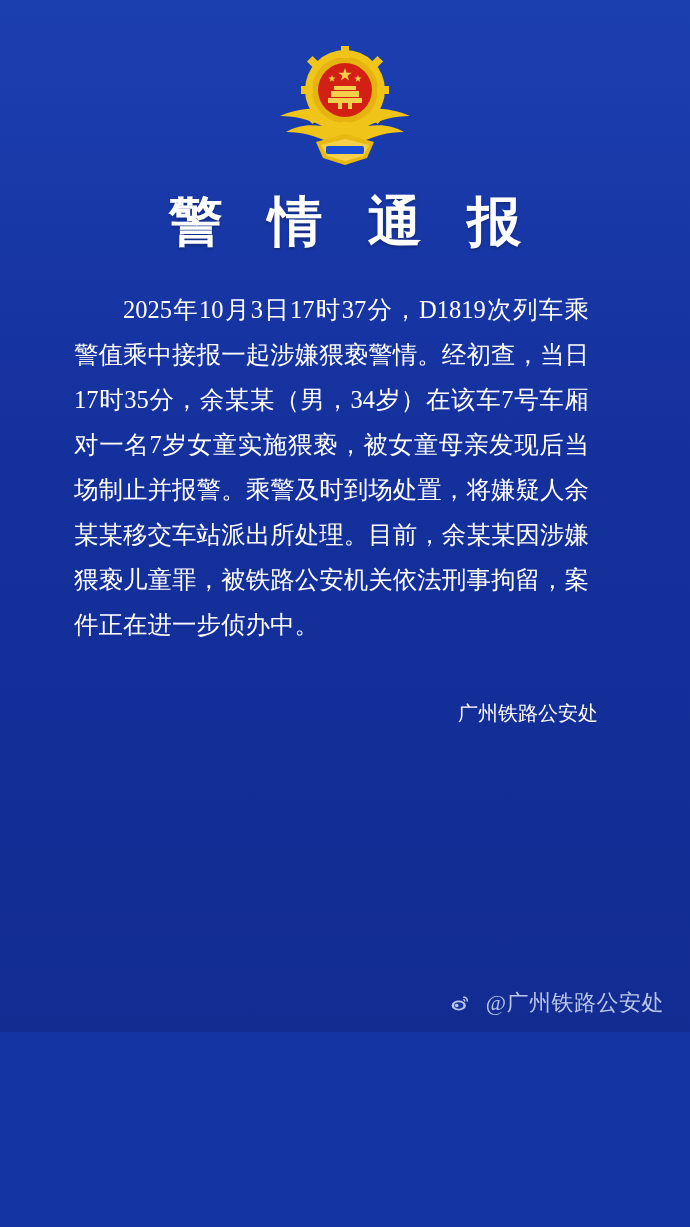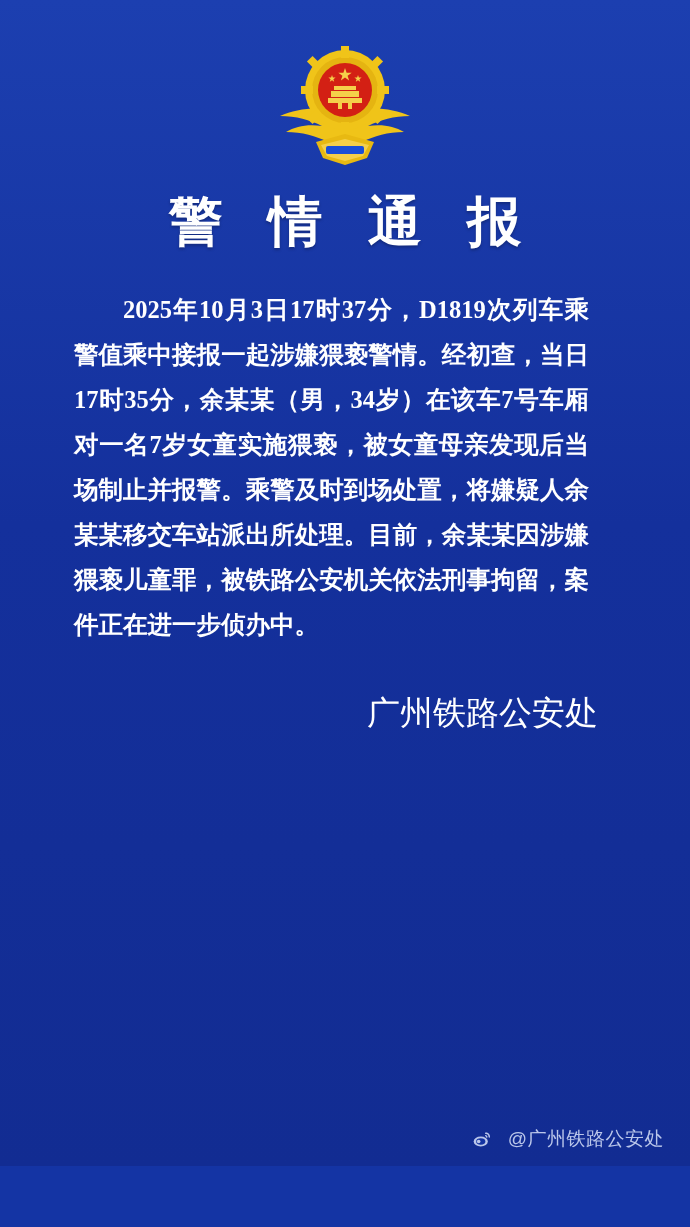--- a/index.html
+++ b/index.html
@@ -11,21 +11,21 @@
     height: 1227px;
     background: #1434a4;
     font-family: "Liberation Serif", "DejaVu Serif", serif;
     color: #ffffff;
     overflow: hidden;
     position: relative;
   }
   .page {
     position: relative;
     width: 690px;
-    height: 1166px;
+    height: 1032px;
     background: linear-gradient(180deg, #1c3fb0 0%, #14309c 45%, #122c92 100%);
     box-sizing: border-box;
   }
   
   .emblem-wrap {
     padding-top: 46px;
     display: flex;
     justify-content: center;
   }
   .emblem {
@@ -50,52 +50,51 @@
 
   
   .body-text {
     margin: 28px 101px 0 74px;
     font-size: 24.5px;
     line-height: 45px;
     text-align: justify;
     text-justify: inter-ideograph;
     color: #ffffff;
     font-family: "Liberation Serif", "DejaVu Serif", serif;
-    font-weight: bold;
   }
   .body-text p {
     margin: 0 0 0 0;
     text-indent: 2em;
   }
   .body-text p + p {
     margin-top: 2px;
   }
 
   
   .signature {
     margin: 44px 92px 0 0;
     text-align: right;
-    font-size: 33px;
+    font-size: 20px;
     line-height: 44px;
     color: #ffffff;
   }
 
   
   .footer {
     position: absolute;
     left: 0;
     right: 0;
     bottom: 14px;
     display: flex;
     justify-content: flex-end;
     align-items: center;
     padding-right: 26px;
     gap: 16px;
-    font-family: Liberation Sans, sans-serif;
-    font-size: 19px;
+    font-family: Liberation Serif, serif;
+    font-size: 22px;
     color: #c9d4f2;
     opacity: 0.92;
   }
   .weibo-icon {
     width: 20px;
     height: 20px;
     display: inline-block;
   }
   .footer-name { letter-spacing: 0.5px; }
 </style>

